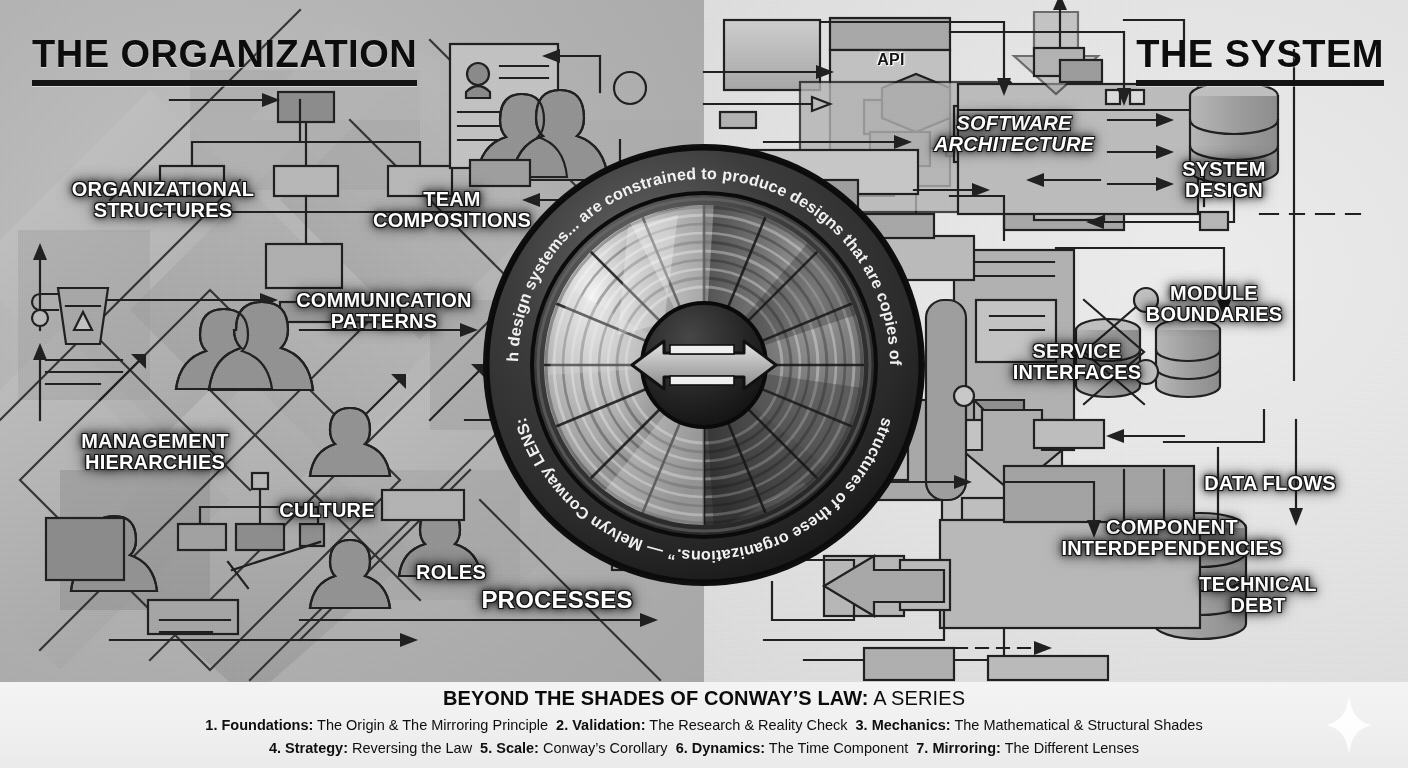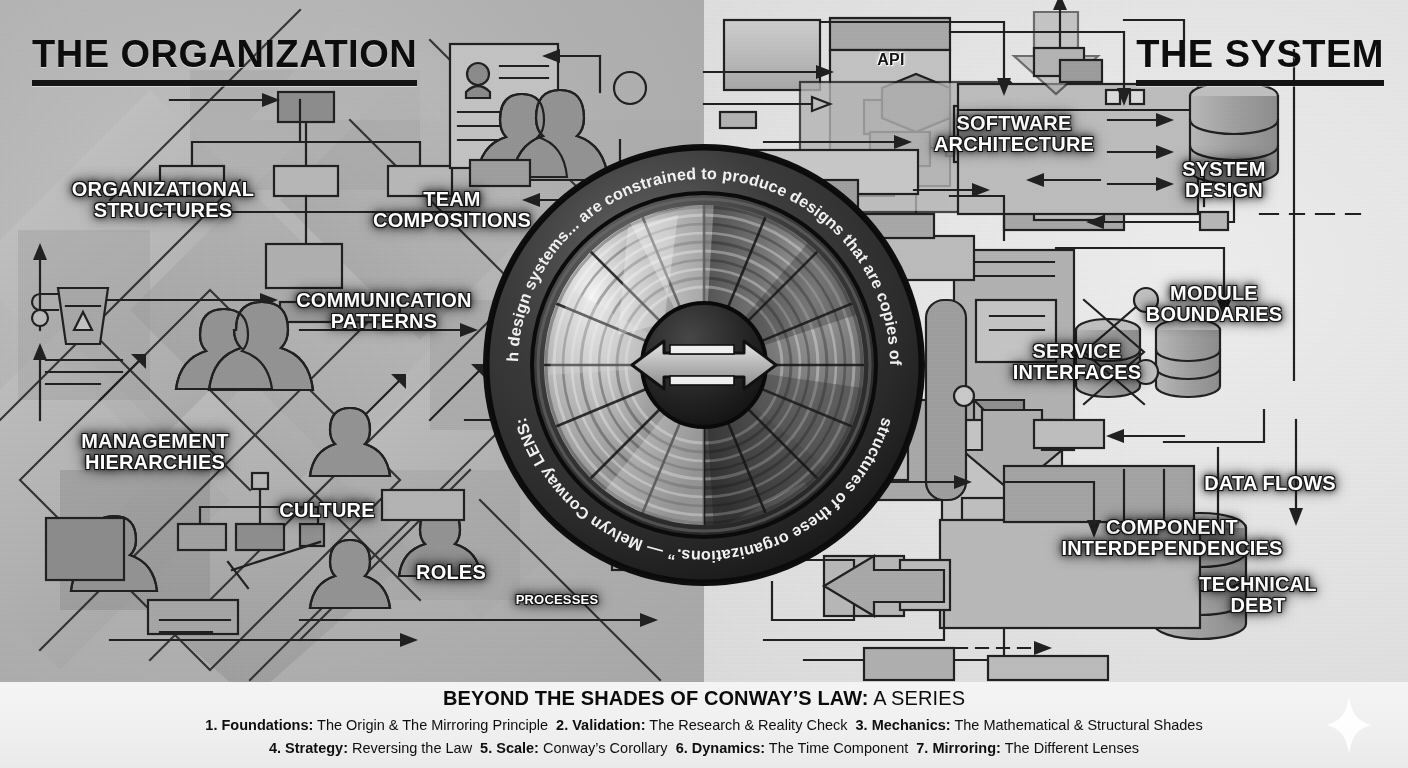--- a/index.html
+++ b/index.html
@@ -552,25 +552,25 @@
       <div class="lbl" style="left: 163px; top: 200px; font-size: 20px;">ORGANIZATIONAL
 STRUCTURES</div>
       <div class="lbl" style="left: 452px; top: 210px; font-size: 20px;">TEAM
 COMPOSITIONS</div>
       <div class="lbl" style="left: 384px; top: 311px; font-size: 20px;">COMMUNICATION
 PATTERNS</div>
       <div class="lbl" style="left: 155px; top: 452px; font-size: 20px;">MANAGEMENT
 HIERARCHIES</div>
       <div class="lbl" style="left: 327px; top: 510px; font-size: 20px;">CULTURE</div>
       <div class="lbl" style="left: 447px; top: 572px; font-size: 20px; padding-left: 8px;">ROLES</div>
-      <div class="lbl" style="left: 557px; top: 600px; font-size: 13px;">PROCESSES</div>
+      <div class="lbl" style="left: 557px; top: 600px; font-size: 24px;">PROCESSES</div>
     </div>
   <div id="labels-right">
       <div class="lbl api" style="left: 891px; top: 60px; font-size: 16px;">API</div>
-      <div class="lbl" style="left: 1014px; top: 134px; font-size: 20px;">SOFTWARE
+      <div class="lbl" style="left: 1014px; top: 134px; font-size: 20px; font-style: italic;">SOFTWARE
 ARCHITECTURE</div>
       <div class="lbl" style="left: 1224px; top: 180px; font-size: 20px;">SYSTEM
 DESIGN</div>
       <div class="lbl" style="left: 1214px; top: 304px; font-size: 20px;">MODULE
 BOUNDARIES</div>
       <div class="lbl" style="left: 1077px; top: 362px; font-size: 20px;">SERVICE
 INTERFACES</div>
       <div class="lbl" style="left: 1270px; top: 483px; font-size: 20px;">DATA FLOWS</div>
       <div class="lbl" style="left: 1172px; top: 538px; font-size: 20px;">COMPONENT
 INTERDEPENDENCIES</div>

